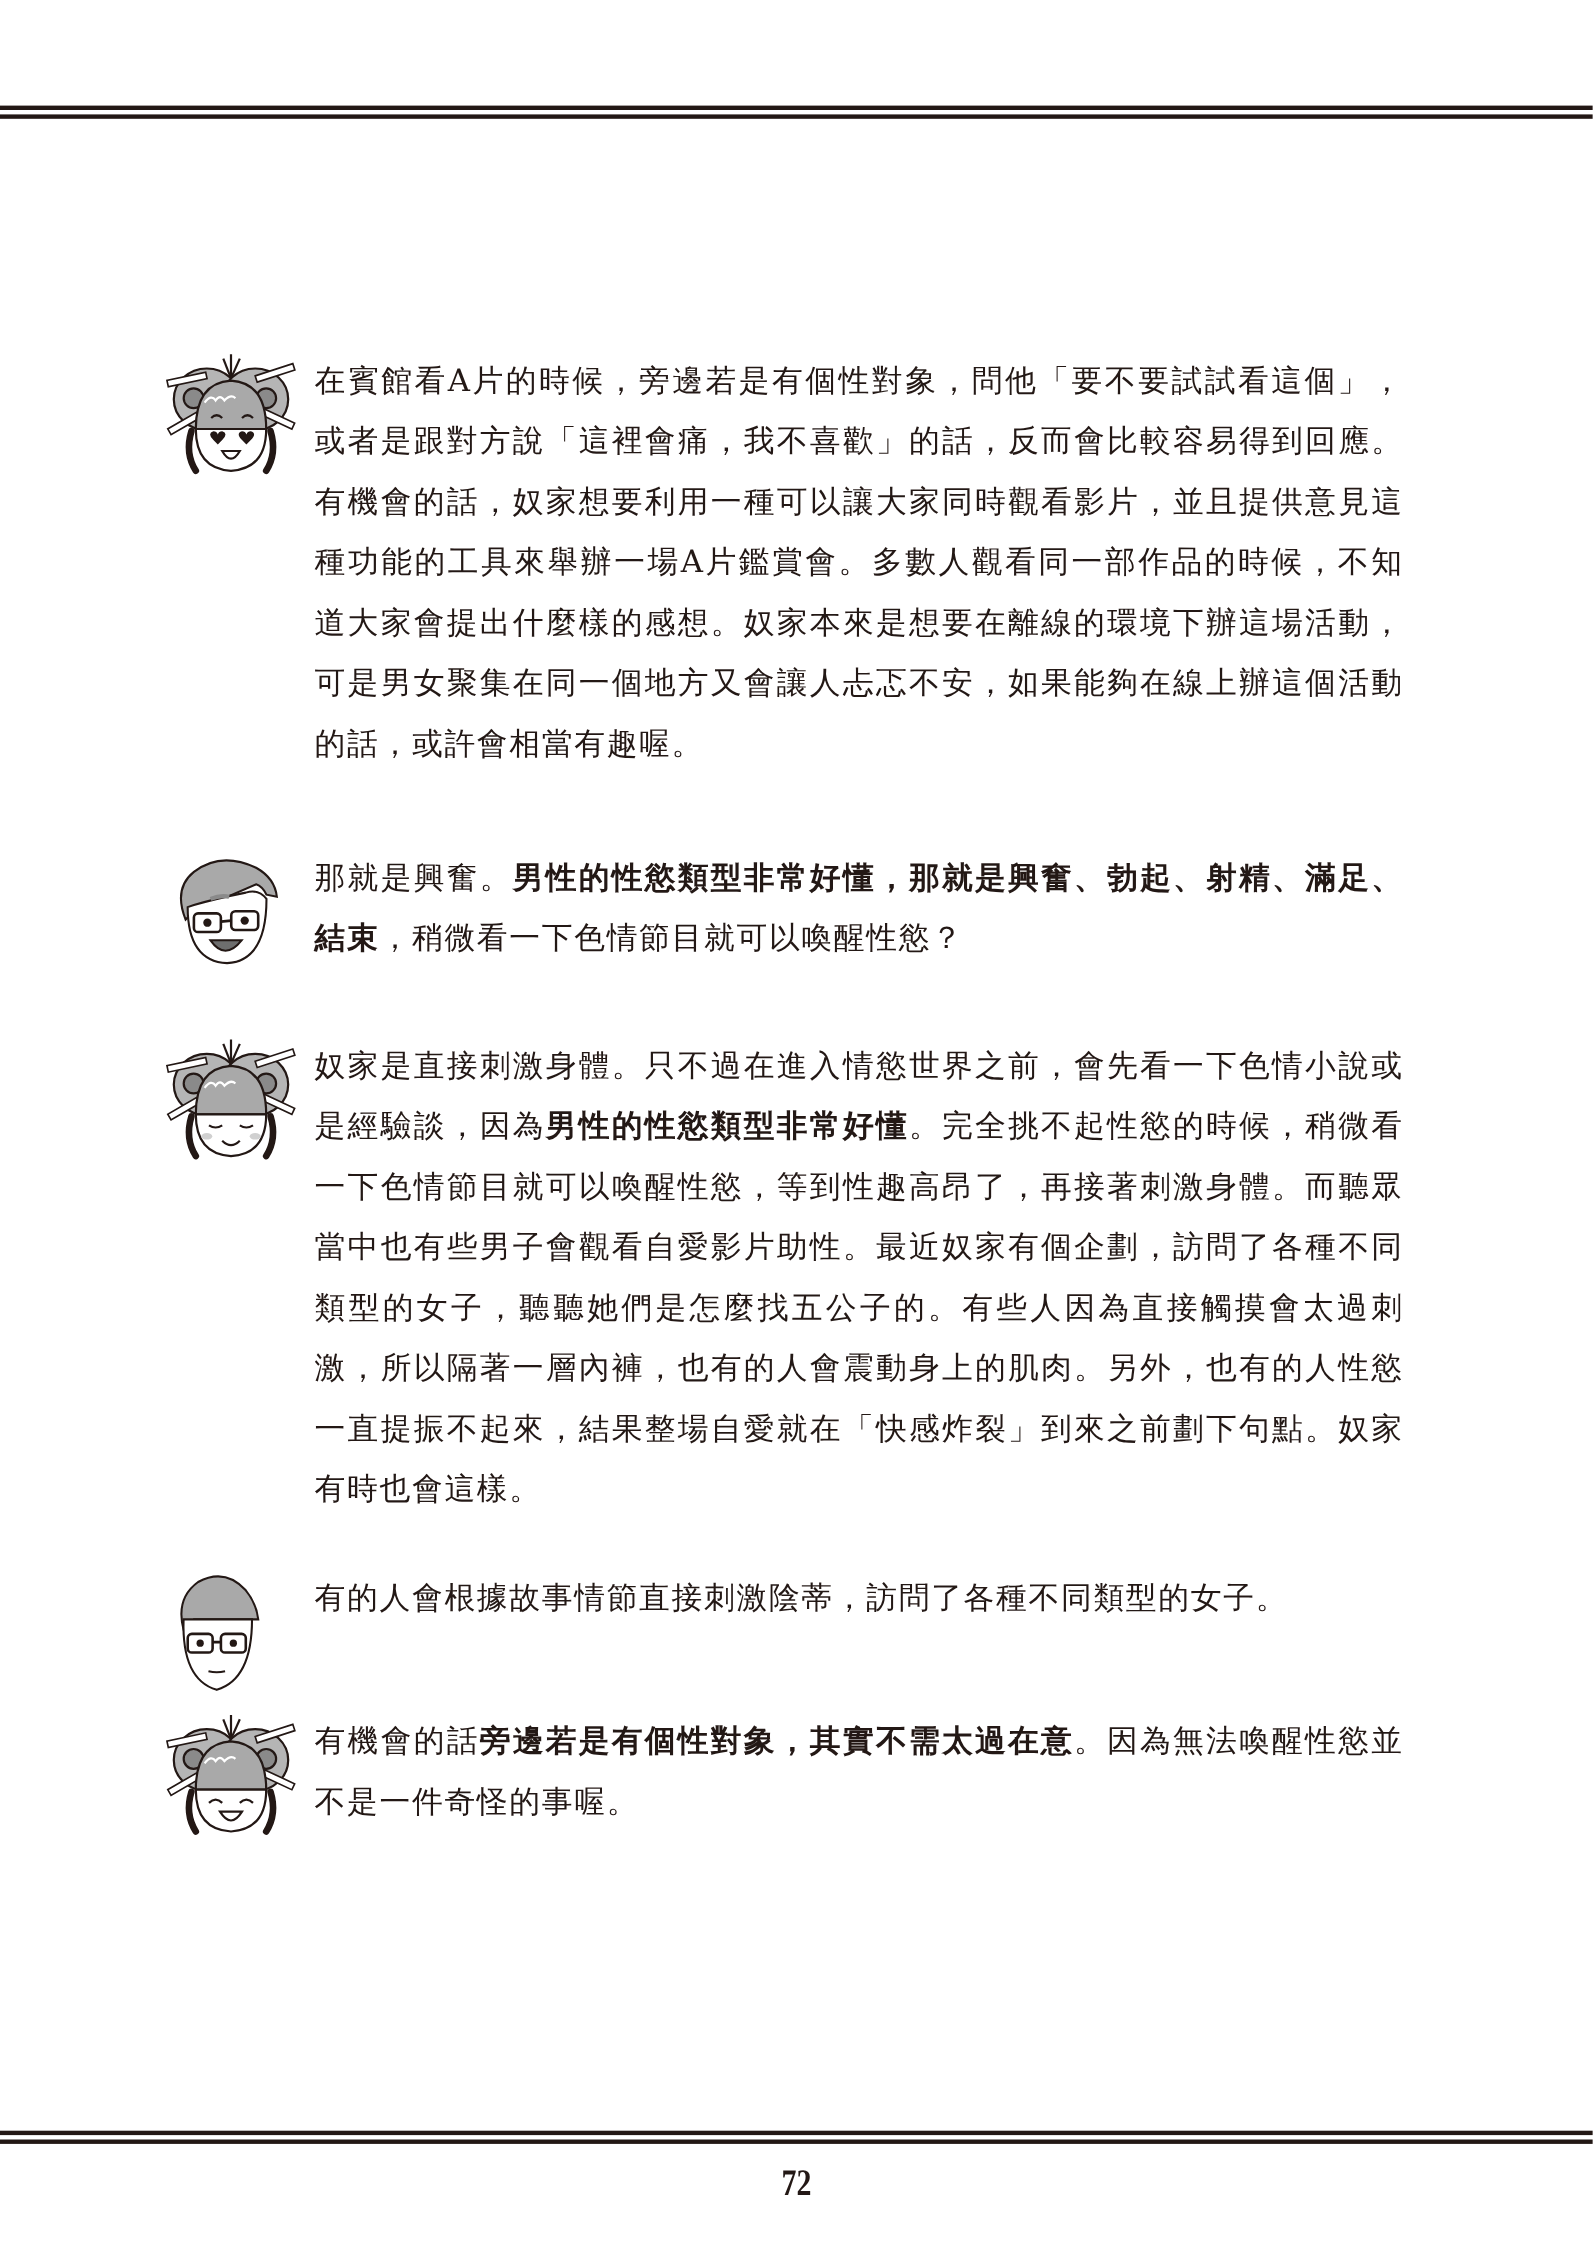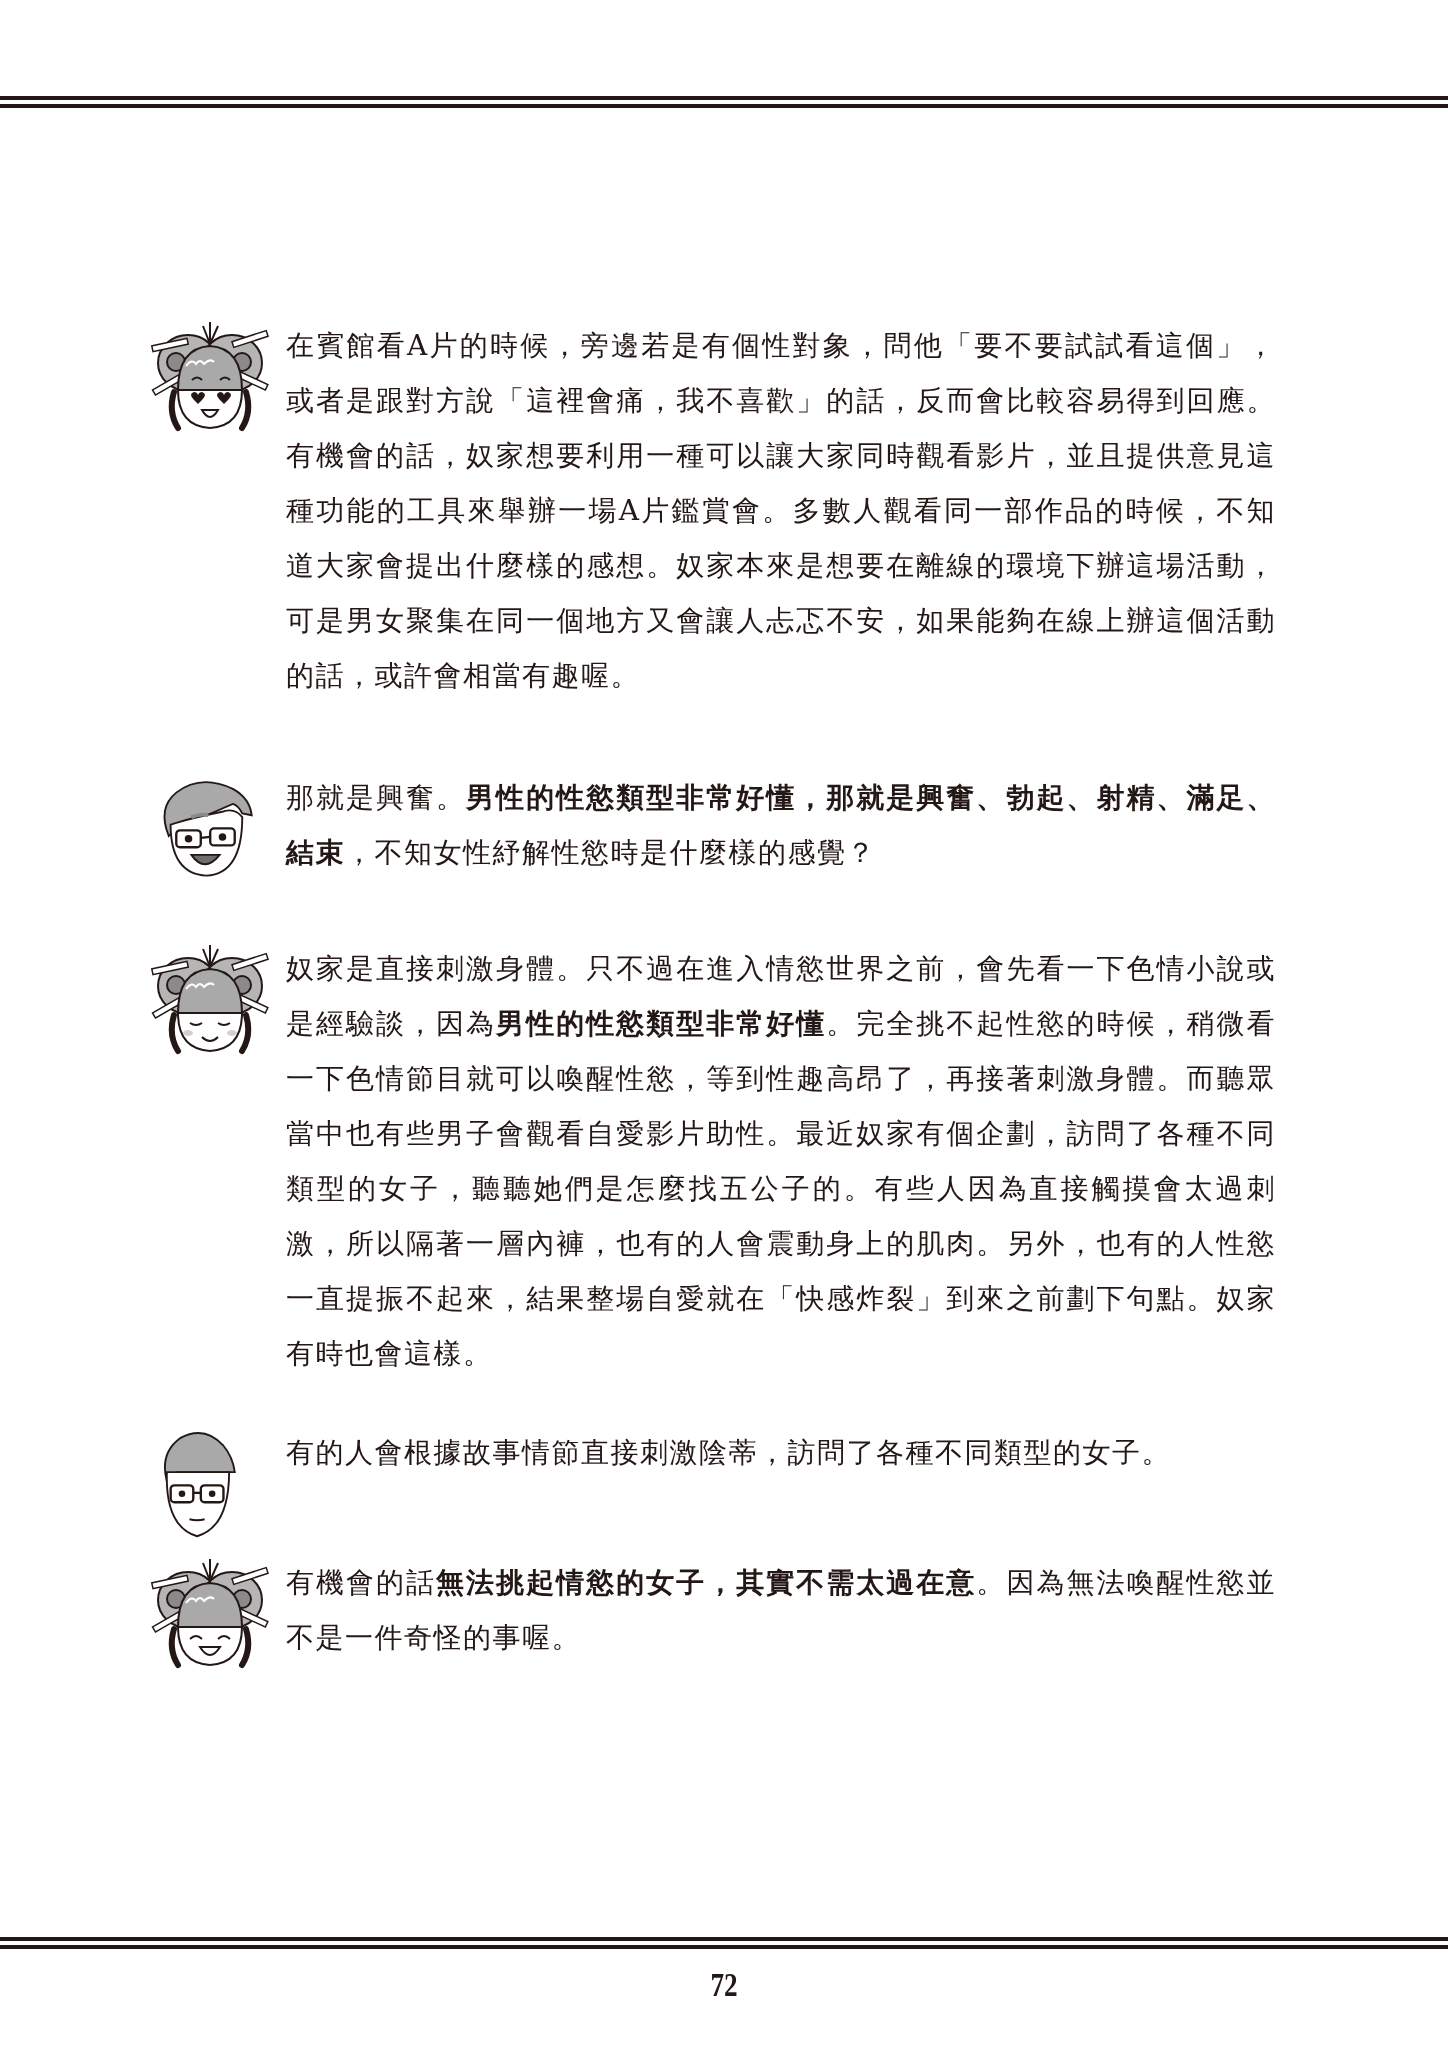--- a/index.html
+++ b/index.html
@@ -104,21 +104,21 @@
     <path d="M22 70 Q10 40 30 24 Q56 4 90 20 Q108 30 110 48 L100 46 Q96 38 90 36 L30 62 Z" fill="#a9a9a9" stroke="#231815" stroke-width="2"></path>
     <path d="M24 58 Q24 110 62 112 Q100 110 100 50 Q92 40 80 44 Q50 50 30 56 Z" fill="#fff" stroke="#231815" stroke-width="2"></path>
     <path d="M46 50 q10 -4 18 -2" fill="none" stroke="#8a8a8a" stroke-width="4"></path>
     <rect x="30" y="64" width="26" height="18" rx="4" fill="none" stroke="#231815" stroke-width="2.5"></rect>
     <rect x="66" y="62" width="26" height="18" rx="4" fill="none" stroke="#231815" stroke-width="2.5"></rect>
     <line x1="56" y1="72" x2="66" y2="71" stroke="#231815" stroke-width="2.5"></line>
     <circle cx="43" cy="73" r="4" fill="#231815"></circle>
     <circle cx="79" cy="71" r="4" fill="#231815"></circle>
     <path d="M46 90 q14 20 30 0 z" fill="#6e6e6e" stroke="#231815" stroke-width="2"></path>
   </svg>
-  <p class="para"><span>那就是興奮。</span><b>男性的性慾類型非常好懂，那就是興奮、勃起、射精、滿足、結束</b><span>，不知女性紓解性慾時是什麼樣的感覺？</span></p>
+  <p class="para"><span>那就是興奮。</span><b>男性的性慾類型非常好懂，那就是興奮、勃起、射精、滿足、結束</b><span>，稍微看一下色情節目就可以喚醒性慾？</span></p>
 </div>
 
 <div class="block" style="top:941px;">
   <svg class="avatar" viewBox="0 0 122 122">
     <ellipse cx="40" cy="45" rx="30" ry="28" fill="#b5b5b5" stroke="#231815" stroke-width="2"></ellipse>
     <ellipse cx="84" cy="45" rx="30" ry="28" fill="#b5b5b5" stroke="#231815" stroke-width="2"></ellipse>
     <line x1="55" y1="8" x2="62" y2="26" stroke="#231815" stroke-width="2"></line>
     <line x1="62" y1="4" x2="62" y2="26" stroke="#231815" stroke-width="2"></line>
     <line x1="70" y1="8" x2="62" y2="26" stroke="#231815" stroke-width="2"></line>
     <rect x="4" y="24" width="36" height="6" fill="#fff" stroke="#231815" stroke-width="1.5" transform="rotate(-12 22 27)"></rect>
@@ -170,19 +170,19 @@
     <circle cx="94" cy="44" r="9" fill="#8a8a8a" stroke="#231815" stroke-width="2"></circle>
     <path d="M30 72 Q30 30 62 28 Q94 30 94 72 Z" fill="#a9a9a9" stroke="#231815" stroke-width="2"></path>
     <path d="M30 72 Q30 108 62 110 Q94 108 94 72 Z" fill="#fff" stroke="#231815" stroke-width="2"></path>
     <path d="M38 48 q6 -8 10 -2 q4 -6 8 0 q6 -6 10 -2" fill="none" stroke="#fff" stroke-width="2"></path>
     <path d="M42 84 q6 -6 12 0" fill="none" stroke="#231815" stroke-width="2"></path>
     <path d="M70 84 q6 -6 12 0" fill="none" stroke="#231815" stroke-width="2"></path>
     <path d="M52 92 q10 16 20 0 z" fill="#fff" stroke="#231815" stroke-width="2"></path>
     <path d="M26 74 q-6 20 4 36" fill="none" stroke="#231815" stroke-width="6" stroke-linecap="round"></path>
     <path d="M98 74 q6 20 -4 36" fill="none" stroke="#231815" stroke-width="6" stroke-linecap="round"></path>
   </svg>
-  <p class="para"><span>有機會的話</span><b>無法挑起情慾的女子，其實不需太過在意</b><span>。因為無法喚醒性慾並不是一件奇怪的事喔。</span></p>
+  <p class="para"><span>有機會的話</span><b>旁邊若是有個性對象，其實不需太過在意</b><span>。因為無法喚醒性慾並不是一件奇怪的事喔。</span></p>
 </div>
 
 <div class="rule bot-a"></div>
 <div class="rule bot-b"></div>
 
 <div class="page-number">72</div>
 
 </body></html>

